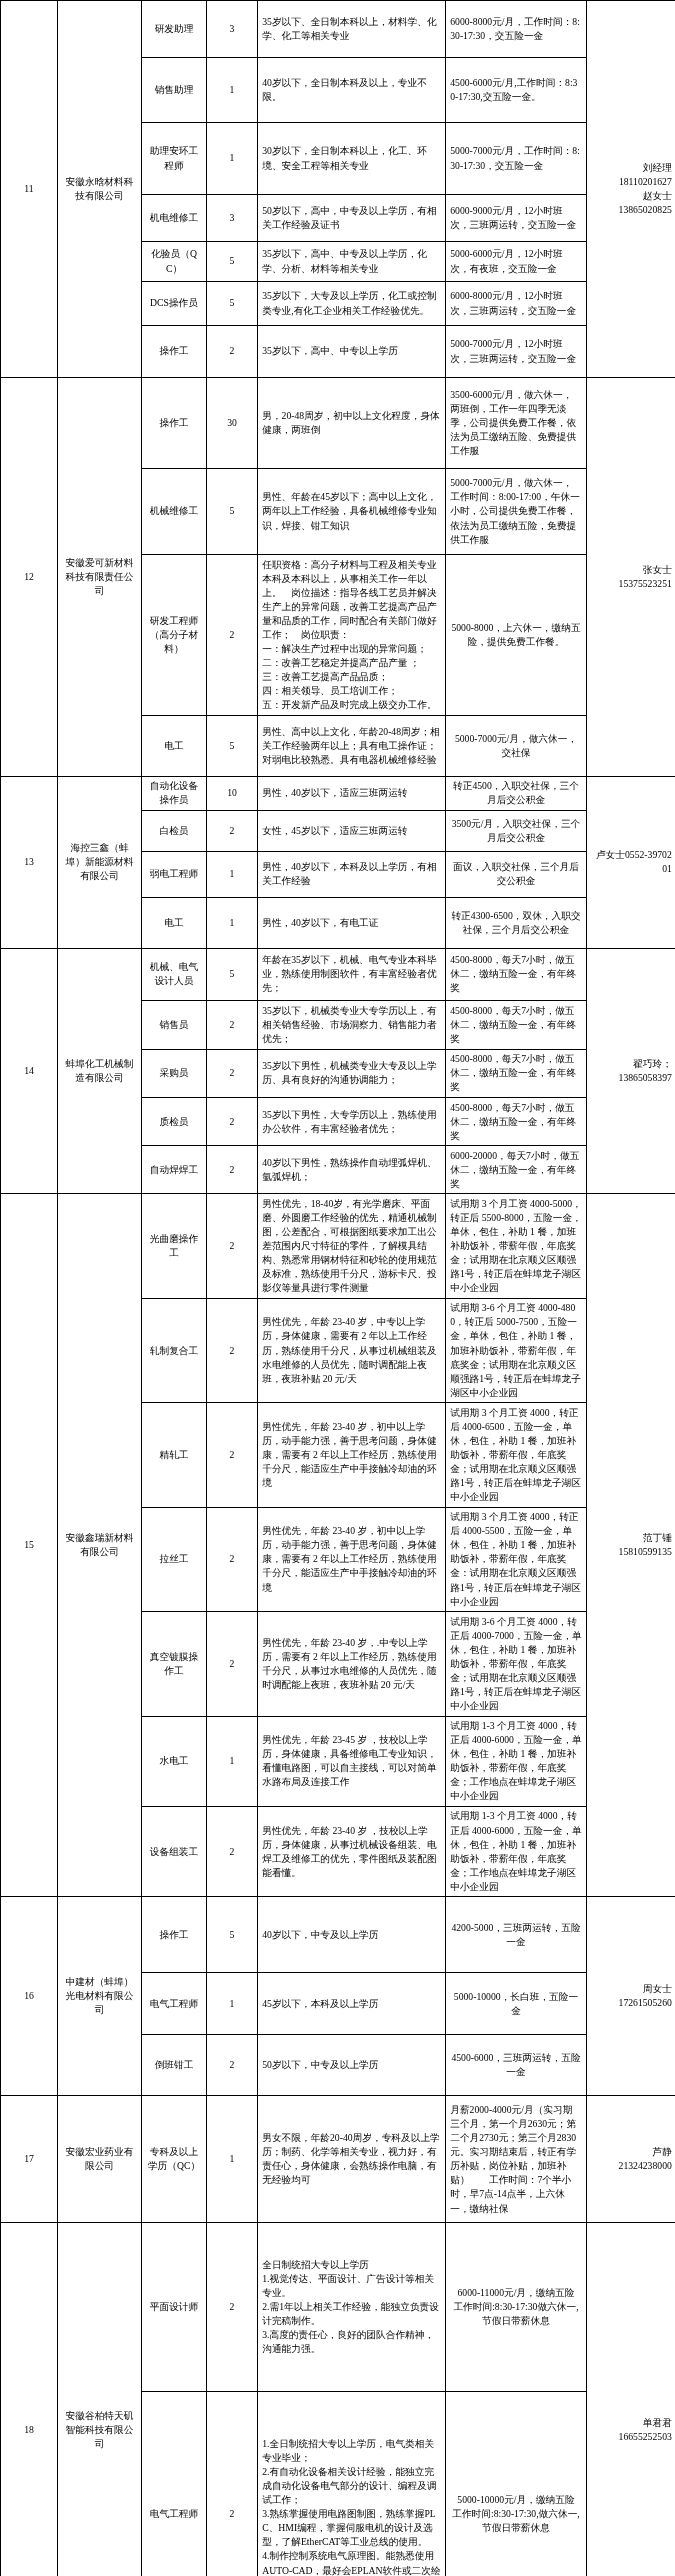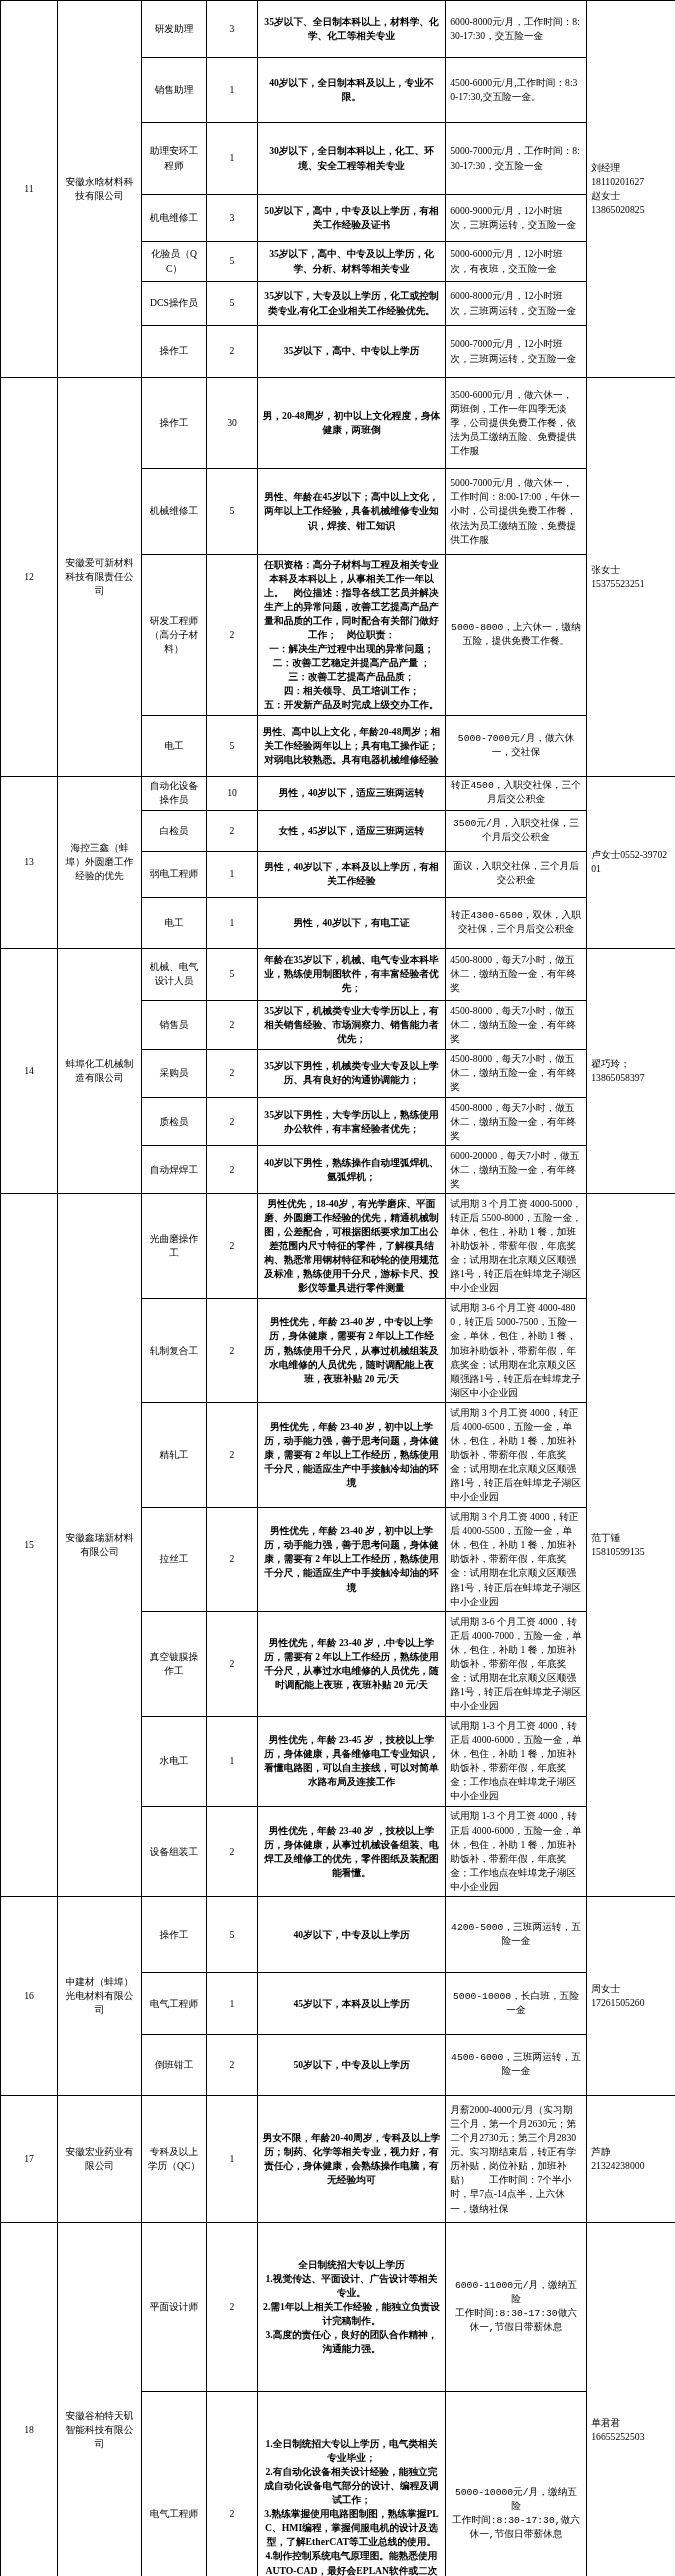--- a/index.html
+++ b/index.html
@@ -7,24 +7,24 @@
   .sheet { width:676px; background:#fff; }
   table { border-collapse:collapse; width:676px; table-layout:fixed;
           border:1.7px solid #000; }
   td { border:0.8px solid #000; font-size:9.7px; line-height:1.45;
        padding:2.5px 4.2px; vertical-align:middle; word-break:break-all; }
   tr.group-start td { border-top:1.7px solid #000; }
   .c-idx     { text-align:center;margin-top:15px; }
   .c-company { text-align:center; }
   .c-pos     { text-align:center; }
   .c-count   { text-align:center; }
-  .c-req     { text-align:center;  white-space:pre-line;font-weight:bold; }
+  .c-req     { text-align:left;  white-space:pre-line; }
   .c-sal     { text-align:left;  white-space:pre-line; }
-  .c-sal.center, .c-req.center { text-align:center;font-family:Liberation Mono, monospace; }
-  .c-contact { text-align:left; white-space:pre-line; }
+  .c-sal.center, .c-req.center { text-align:center; }
+  .c-contact { text-align:right; white-space:pre-line; }
 </style>
 </head>
 <body>
 
 <div class="sheet">
   <table>
     <colgroup>
       <col style="width:57px">
         <col style="width:84px">
         <col style="width:65px">
@@ -110,21 +110,21 @@
           <td class="c-sal center">5000-8000，上六休一，缴纳五险，提供免费工作餐。</td>
         </tr>
         <tr style="height: 61px;">
           <td class="c-pos">电工</td>
           <td class="c-count">5</td>
           <td class="c-req">男性、高中以上文化，年龄20-48周岁；相关工作经验两年以上；具有电工操作证；对弱电比较熟悉。具有电器机械维修经验</td>
           <td class="c-sal center">5000-7000元/月，做六休一，交社保</td>
         </tr>
         <tr class="group-start" style="height: 32px;">
           <td class="c-idx" rowspan="4">13</td>
-          <td class="c-company" rowspan="4">海控三鑫（蚌埠）外圆磨工作经验的优先</td>
+          <td class="c-company" rowspan="4">海控三鑫（蚌埠）新能源材料有限公司</td>
           <td class="c-pos">自动化设备操作员</td>
           <td class="c-count">10</td>
           <td class="c-req">男性，40岁以下，适应三班两运转</td>
           <td class="c-sal center">转正4500，入职交社保，三个月后交公积金</td>
           <td class="c-contact" rowspan="4">卢女士0552-3970201</td>
         </tr>
         <tr style="height: 41px;">
           <td class="c-pos">白检员</td>
           <td class="c-count">2</td>
           <td class="c-req">女性，45岁以下，适应三班两运转</td>

